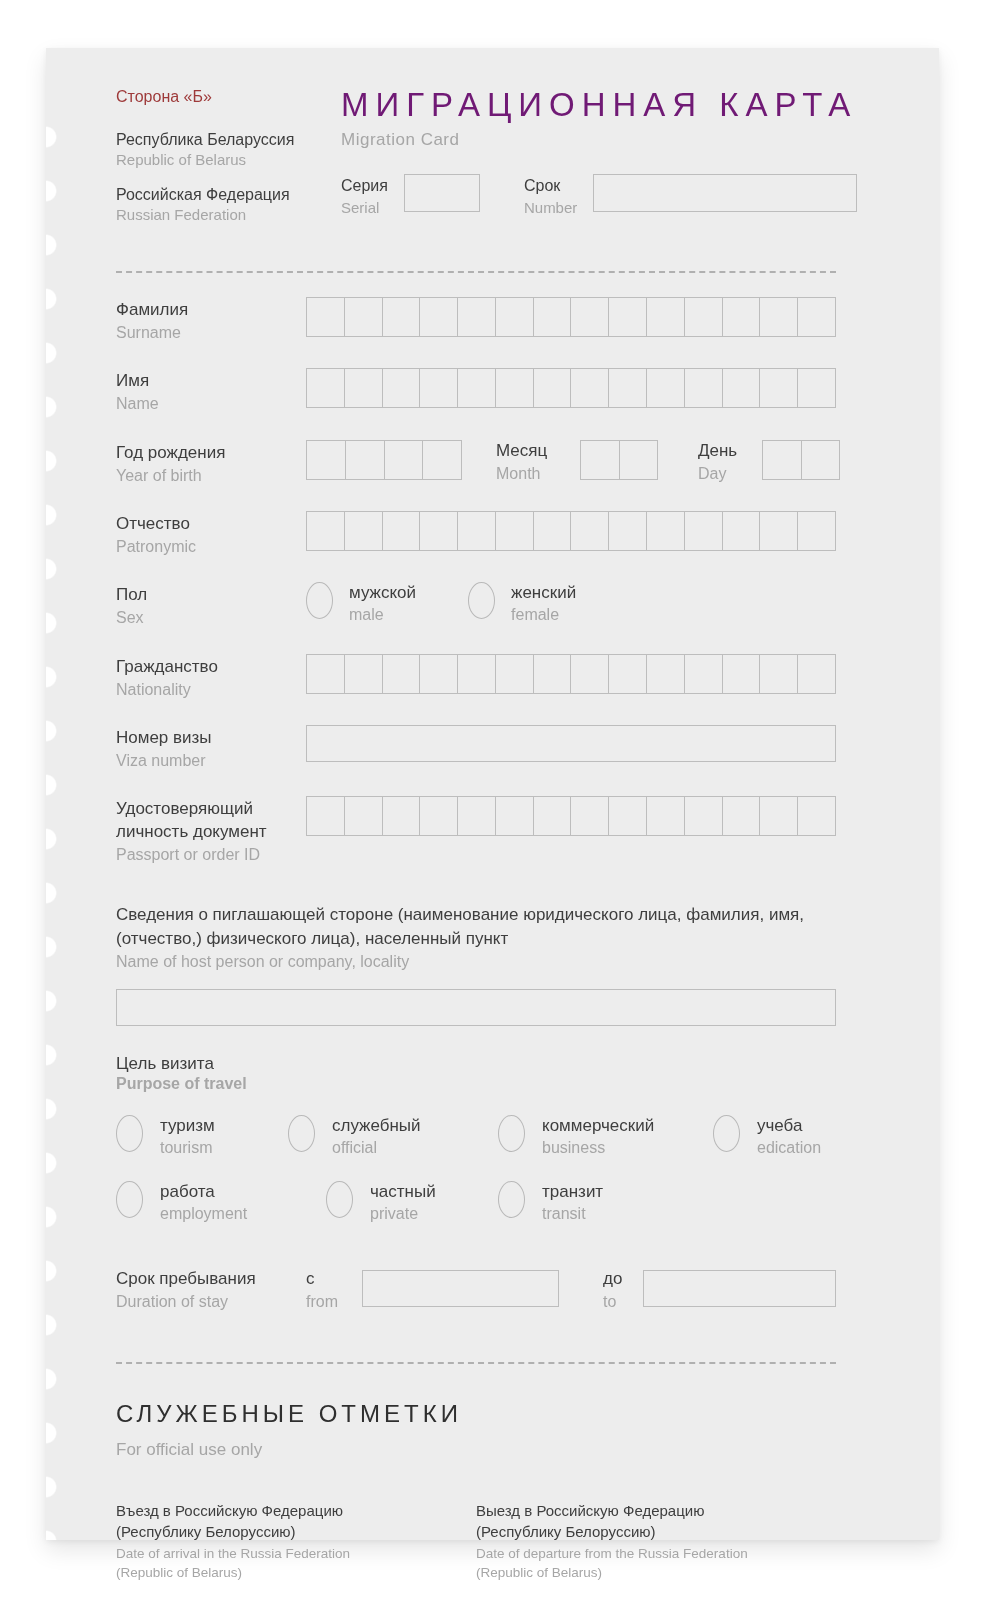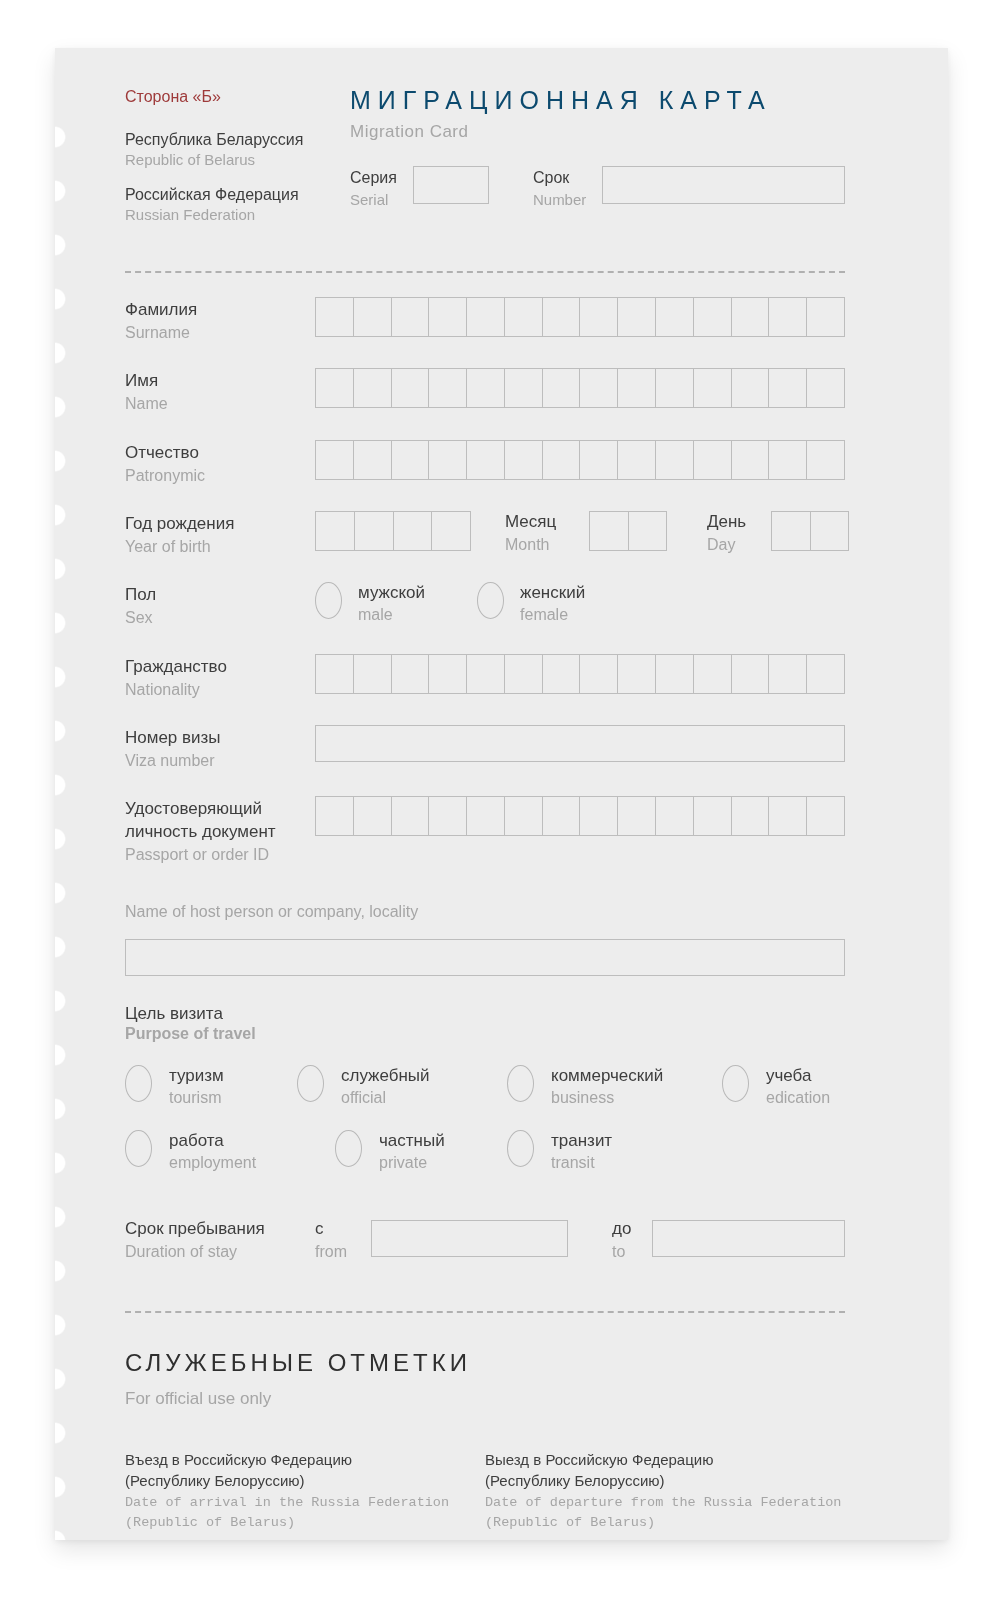--- a/index.html
+++ b/index.html
@@ -1,40 +1,40 @@
 <!DOCTYPE html>
 <html><head>
 <meta charset="utf-8">
 <style>
   * { margin:0; padding:0; box-sizing:border-box; }
   html,body { width:1000px; height:1611px; background:#ffffff;
               font-family:"Liberation Sans", sans-serif; }
   .page { position:relative; width:1000px; height:1611px; background:#ffffff; overflow:hidden; }
 
-  .card { position:absolute; left:55px; top:48px; width:893px; height:1492px;
+  .card { position:absolute; left:46px; top:48px; width:893px; height:1492px;
           background:#ededed; box-shadow:0 10px 22px rgba(0,0,0,.10), 0 2px 6px rgba(0,0,0,.06); }
   
   .card::before { content:""; position:absolute; left:0; top:62px; bottom:0; width:24px;
           background-image:radial-gradient(circle 11px at 0px 27px, #ffffff 9.5px, rgba(255,255,255,0) 11px);
           background-size:24px 54px; background-repeat:repeat-y; pointer-events:none; }
 
   .content { padding:40px 103px 0 70px; }
 
   .dark  { color:#3e3e3e; }
   .gray  { color:#a6a6a6; }
 
   
   .hdr { display:flex; }
   .hdr-left { width:225px; flex:0 0 225px; }
   .side-label { font-size:16px; margin-bottom:24px; }
   .country { margin-bottom:15px; }
   .country .ru { font-size:16px; line-height:1.25; }
   .country .en { font-size:15px; line-height:1.3; }
   .hdr-right { flex:1; }
-  .big-title { font-size:25px; letter-spacing:7px; color:#0c4a6e; line-height:1.0; white-space:nowrap; }
+  .big-title { font-size:33px; letter-spacing:7px; color:#701a75; line-height:1.0; white-space:nowrap; }
   .sub-title { font-size:17px; margin-top:9px; letter-spacing:.5px; }
   .serial-row { display:flex; margin-top:24px; align-items:flex-start; }
   .sn-label { font-size:16px; line-height:1.45; }
   .sn-label .en { font-size:15px; }
   .sbox { height:38px; border:1px solid #bdbdbd; background:transparent; }
   .serial-box { width:76px; margin-left:16px; margin-right:44px; }
   .number-box { flex:1; margin-left:16px; }
 
   .dashed { border:none; border-top:2px dashed #b0b0b0; height:0; margin-top:32px; }
 
@@ -90,21 +90,21 @@
   .dur-box1 { width:197px; height:37px; border:1px solid #bdbdbd; margin-top:4px; }
   .dur-box2 { flex:1; height:37px; border:1px solid #bdbdbd; margin-top:4px; }
 
   
   .dashed2 { margin-top:48px; }
   .official-title { margin-top:36px; font-size:24px; letter-spacing:4px; color:#2f2f2f; }
   .official-sub { font-size:17px; margin-top:12px; }
   .stamp-cols { display:flex; margin-top:40px; }
   .stamp-col { width:360px; flex:0 0 360px; }
   .stamp-ru { font-size:15px; line-height:1.4; }
-  .stamp-en { font-size:13.5px; line-height:1.45; margin-top:2px;font-family:Liberation Mono, monospace; }
+  .stamp-en { font-size:13.5px; line-height:1.45; margin-top:2px; }
 </style>
 </head>
 <body>
 
 <div class="page">
   <div class="card">
     <div class="content">
 
       <div class="hdr">
         <div class="hdr-left">
@@ -179,43 +179,20 @@
             <span class="cell"></span>
             <span class="cell"></span>
             <span class="cell"></span>
             <span class="cell"></span>
             <span class="cell"></span>
           </div>
       </div>
 
       <div class="frow">
         <div class="flabel">
-          <div class="ru dark">Отчество</div>
-          <div class="en gray">Patronymic</div>
-        </div>
-        <div class="cells">
-            <span class="cell"></span>
-            <span class="cell"></span>
-            <span class="cell"></span>
-            <span class="cell"></span>
-            <span class="cell"></span>
-            <span class="cell"></span>
-            <span class="cell"></span>
-            <span class="cell"></span>
-            <span class="cell"></span>
-            <span class="cell"></span>
-            <span class="cell"></span>
-            <span class="cell"></span>
-            <span class="cell"></span>
-            <span class="cell"></span>
-          </div>
-      </div>
-
-      <div class="frow">
-        <div class="flabel">
           <div class="ru dark">Год рождения</div>
           <div class="en gray">Year of birth</div>
         </div>
         <div class="birth-right">
           <div class="cells cells-fixed ygrid">
               <span class="cell"></span>
               <span class="cell"></span>
               <span class="cell"></span>
               <span class="cell"></span>
             </div>
@@ -231,20 +208,43 @@
           <div class="gap-b"></div>
           <div class="mini-label dlab">
             <div class="ru dark">День</div>
             <div class="en gray">Day</div>
           </div>
           <div class="cells cells-fixed dgrid">
               <span class="cell"></span>
               <span class="cell"></span>
             </div>
         </div>
+      </div>
+
+      <div class="frow">
+        <div class="flabel">
+          <div class="ru dark">Отчество</div>
+          <div class="en gray">Patronymic</div>
+        </div>
+        <div class="cells">
+            <span class="cell"></span>
+            <span class="cell"></span>
+            <span class="cell"></span>
+            <span class="cell"></span>
+            <span class="cell"></span>
+            <span class="cell"></span>
+            <span class="cell"></span>
+            <span class="cell"></span>
+            <span class="cell"></span>
+            <span class="cell"></span>
+            <span class="cell"></span>
+            <span class="cell"></span>
+            <span class="cell"></span>
+            <span class="cell"></span>
+          </div>
       </div>
 
       <div class="frow">
         <div class="flabel">
           <div class="ru dark">Пол</div>
           <div class="en gray">Sex</div>
         </div>
         <div class="sex-right">
           <div class="sex-opt">
             <div class="radio"></div>
@@ -311,20 +311,21 @@
             <span class="cell"></span>
             <span class="cell"></span>
             <span class="cell"></span>
             <span class="cell"></span>
             <span class="cell"></span>
             <span class="cell"></span>
           </div>
       </div>
 
       <div class="host-block">
+        <div class="host-ru dark">Сведения о пиглашающей стороне (наименование юридического лица, фамилия, имя, (отчество,) физического лица), населенный пункт</div>
         <div class="host-en gray">Name of host person or company, locality</div>
         <div class="host-box"></div>
       </div>
 
       <div class="purpose-label">
         <div class="ru dark">Цель визита</div>
         <div class="en gray">Purpose of travel</div>
       </div>
 
       <div class="p-row">

